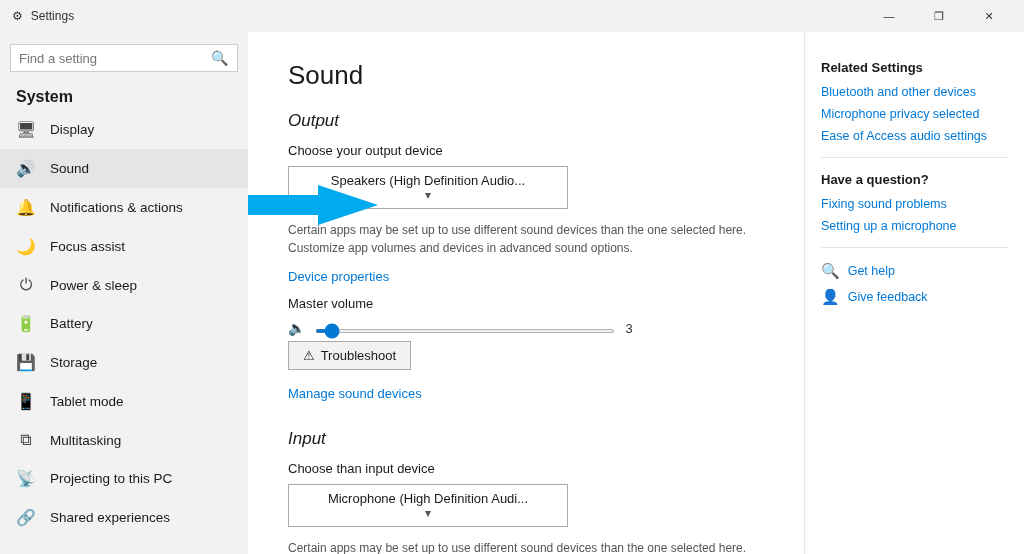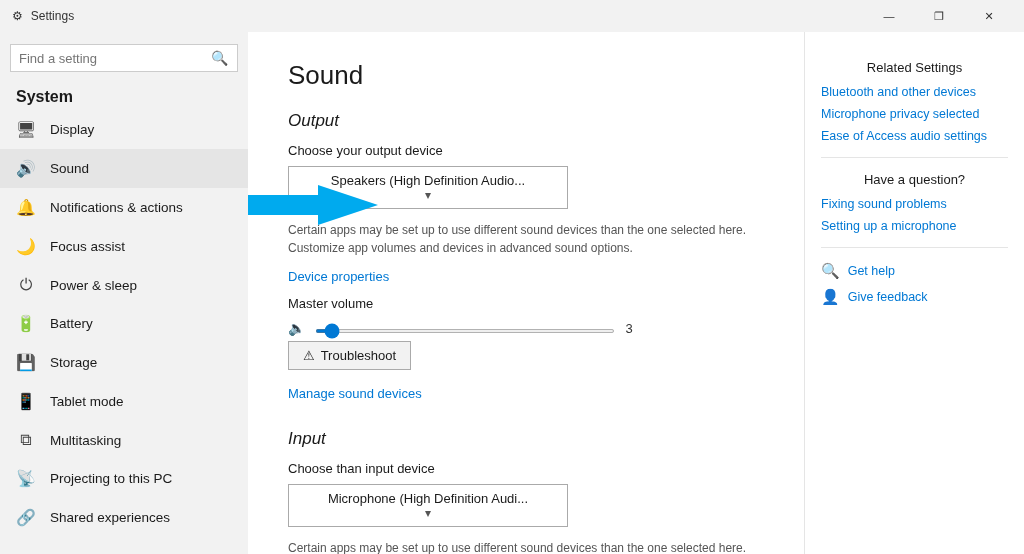--- a/index.html
+++ b/index.html
@@ -210,24 +210,23 @@
     .right-panel {
       width: 220px;
       flex-shrink: 0;
       background: white;
       padding: 28px 16px;
       border-left: 1px solid #e5e5e5;
       overflow-y: auto;
     }
     .right-section-title {
       font-size: 13px;
-      font-weight: 400;
+      font-weight: 700;
       color: #1a1a1a;
       margin-bottom: 10px;
-      text-align: center;
     }
     .right-link {
       font-size: 12.5px;
       color: #0078d4;
       cursor: pointer;
       display: block;
       margin-bottom: 8px;
       text-decoration: none;
     }
     .right-divider {

